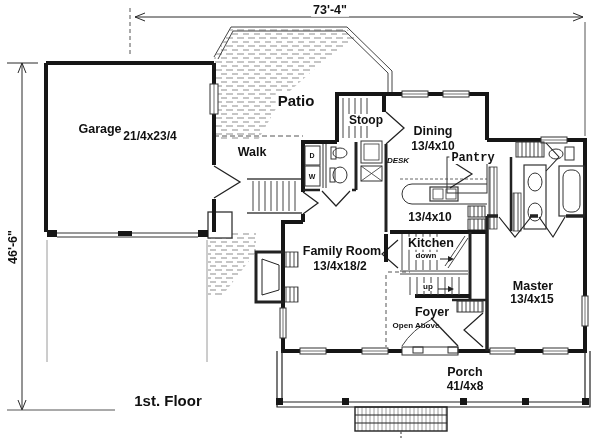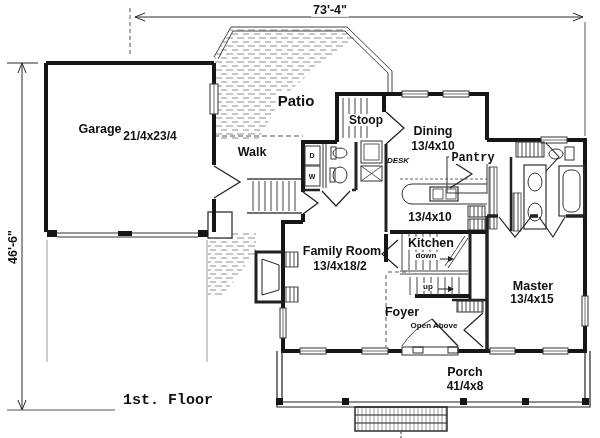--- a/index.html
+++ b/index.html
@@ -4,21 +4,21 @@
 <style>
   html,body{margin:0;padding:0;background:#fff;}
   .plan{position:relative;width:600px;height:438px;background:#fff;overflow:hidden;
         font-family:"Liberation Sans",sans-serif;color:#111;}
   .plan svg{position:absolute;left:0;top:0;}
   .lbl{position:absolute;transform:translate(-50%,-50%);white-space:nowrap;
        font-weight:bold;color:#111;letter-spacing:0px;line-height:1;}
   .chip{background:#fff;padding:0 2px;}
   .vert{transform:translate(-50%,-50%) rotate(-90deg);}
   .s8{font-size:8px;} .s10{font-size:12px;}
-  .s11{font-size:15px;} .s12{font-size:12.5px;} .s15{font-size:15px;font-family:Liberation Mono, monospace;}
+  .s11{font-size:15px;} .s12{font-size:12.5px;} .s15{font-size:15px;}
   .s7{font-size:7px;}
 </style>
 </head>
 <body>
 
 <div class="plan">
 
 <svg width="600" height="438" viewBox="0 0 600 438">
   <defs>
     <pattern id="brick" width="11" height="8" patternUnits="userSpaceOnUse">
@@ -236,22 +236,22 @@
 
 <div class="lbl s12 chip" style="left:431px;top:203px;margin-top:40px;">Kitchen</div>
 <div class="lbl s10 chip" style="left:430px;top:217px;">13/4x10</div>
 
 <div class="lbl s8 chip" style="left:426px;top:256px;">down</div>
 <div class="lbl s8 chip" style="left:428px;top:287px;">up</div>
 
 <div class="lbl s12" style="left:342px;top:251px;">Family Room</div>
 <div class="lbl s10" style="left:340px;top:266px;">13/4x18/2</div>
 
-<div class="lbl s12" style="left:402px;top:312px;">Foyer</div>
-<div class="lbl s8" style="left:434px;top:326px;">Open Above</div>
+<div class="lbl s12" style="left:432px;top:312px;">Foyer</div>
+<div class="lbl s8" style="left:416px;top:326px;">Open Above</div>
 
 <div class="lbl s12" style="left:533px;top:286px;">Master</div>
 <div class="lbl s10" style="left:532px;top:299px;">13/4x15</div>
 
 <div class="lbl s12" style="left:465px;top:372px;text-align:center;">Porch</div>
 <div class="lbl s10" style="left:465px;top:386px;">41/4x8</div>
 
 <div class="lbl s15" style="left:168px;top:400px;">1st. Floor</div>
 
 <div class="lbl s7" style="left:312px;top:155px;">D</div>

